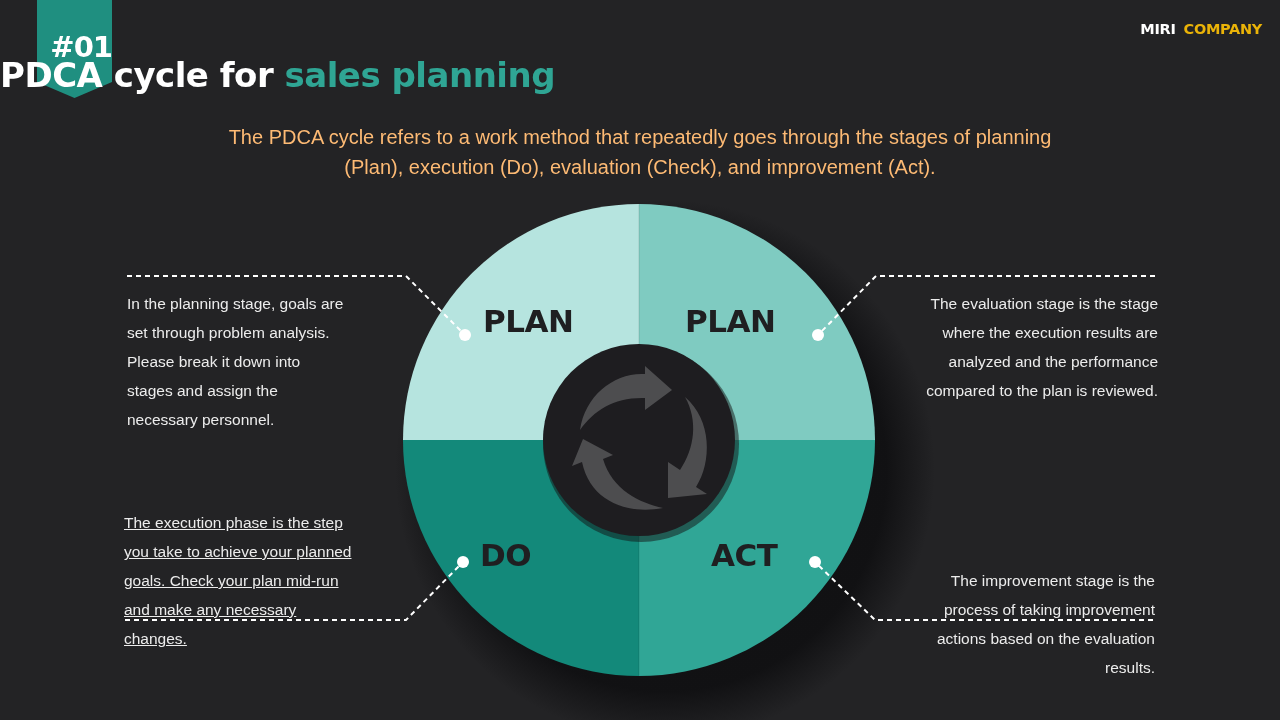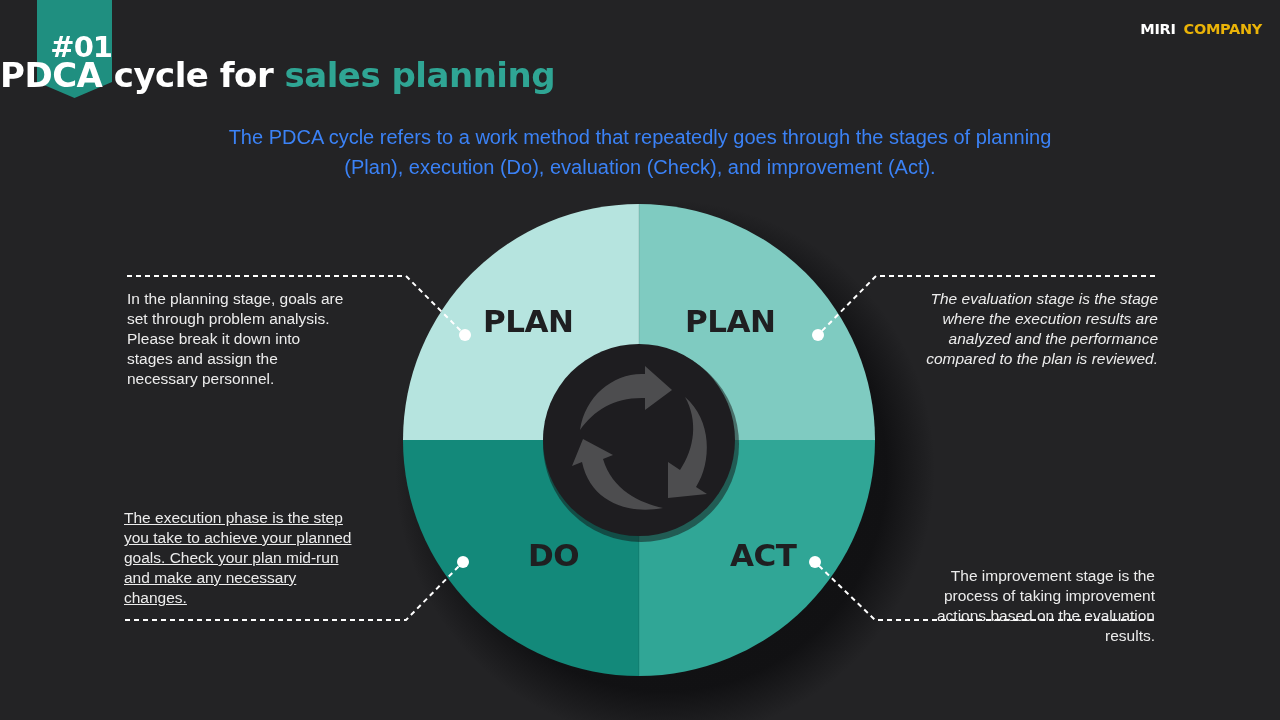--- a/index.html
+++ b/index.html
@@ -24,29 +24,29 @@
   }
   .brand .b1 { color:#ffffff;margin-top:8px; }
   .brand .b2 { color:#eab308;padding-left:8px; }
   .title {
     position:absolute; left:0; width:1052px; top:55px; text-align:left;
     font-family:"DejaVu Sans", sans-serif; font-weight:bold; font-size:34px; letter-spacing:-0.5px;
   }
   .title .t2 { color:#2fa594; }
   .subtitle {
     position:absolute; left:200px; width:880px; top:122px; text-align:center;
-    font-size:20px; line-height:30px; color:#3b82f6;
+    font-size:20px; line-height:30px; color:#fdba74;
   }
   .diagram { position:absolute; left:0; top:0; }
   .qlabel {
     position:absolute; font-family:"DejaVu Sans", sans-serif; font-weight:bold;
     font-size:31px; color:#1f1f21; letter-spacing:-0.5px;text-align:right;
   }
   .desc {
-    position:absolute; font-size:15.5px; line-height:20px; color:#ececec;
+    position:absolute; font-size:15.5px; line-height:29px; color:#ececec;
   }
   .desc.right { text-align:right; }
 </style>
 </head>
 <body>
 
 <div class="badge">
   <svg width="75" height="98" viewBox="0 0 75 98">
     <polygon points="0,0 75,0 75,82 37.5,98 0,82" fill="#1f8f80"></polygon>
   </svg>
@@ -100,19 +100,19 @@
   <g fill="#ffffff">
     <circle cx="465" cy="335" r="6"></circle>
     <circle cx="818" cy="335" r="6"></circle>
     <circle cx="463" cy="562" r="6"></circle>
     <circle cx="815" cy="562" r="6"></circle>
   </g>
 </svg>
 
 <div class="qlabel" style="left:483px; top:303px;">PLAN</div>
 <div class="qlabel" style="left:685px; top:303px;">PLAN</div>
-<div class="qlabel" style="left:528px; top:537px;">DO</div>
-<div class="qlabel" style="left:730px; top:537px;">ACT</div>
+<div class="qlabel" style="left:480px; top:537px;">DO</div>
+<div class="qlabel" style="left:711px; top:537px;">ACT</div>
 
 <div class="desc" style="left:127px; top:289px; width:220px;">In the planning stage, goals are set through problem analysis. Please break it down into stages and assign the necessary personnel.</div>
-<div class="desc right" style="left:890px; top:289px; width:268px;font-style:italic;">The evaluation stage is the stage where the execution results are analyzed and the performance compared to the plan is reviewed.</div>
+<div class="desc right" style="left:890px; top:289px; width:268px;">The evaluation stage is the stage where the execution results are analyzed and the performance compared to the plan is reviewed.</div>
 <div class="desc" style="left:124px; top:508px; width:232px;text-decoration:underline;">The execution phase is the step you take to achieve your planned goals. Check your plan mid-run and make any necessary changes.</div>
 <div class="desc right" style="left:935px; top:528px; width:220px;margin-top:38px;">The improvement stage is the process of taking improvement actions based on the evaluation results.</div>
 
 </body></html>

